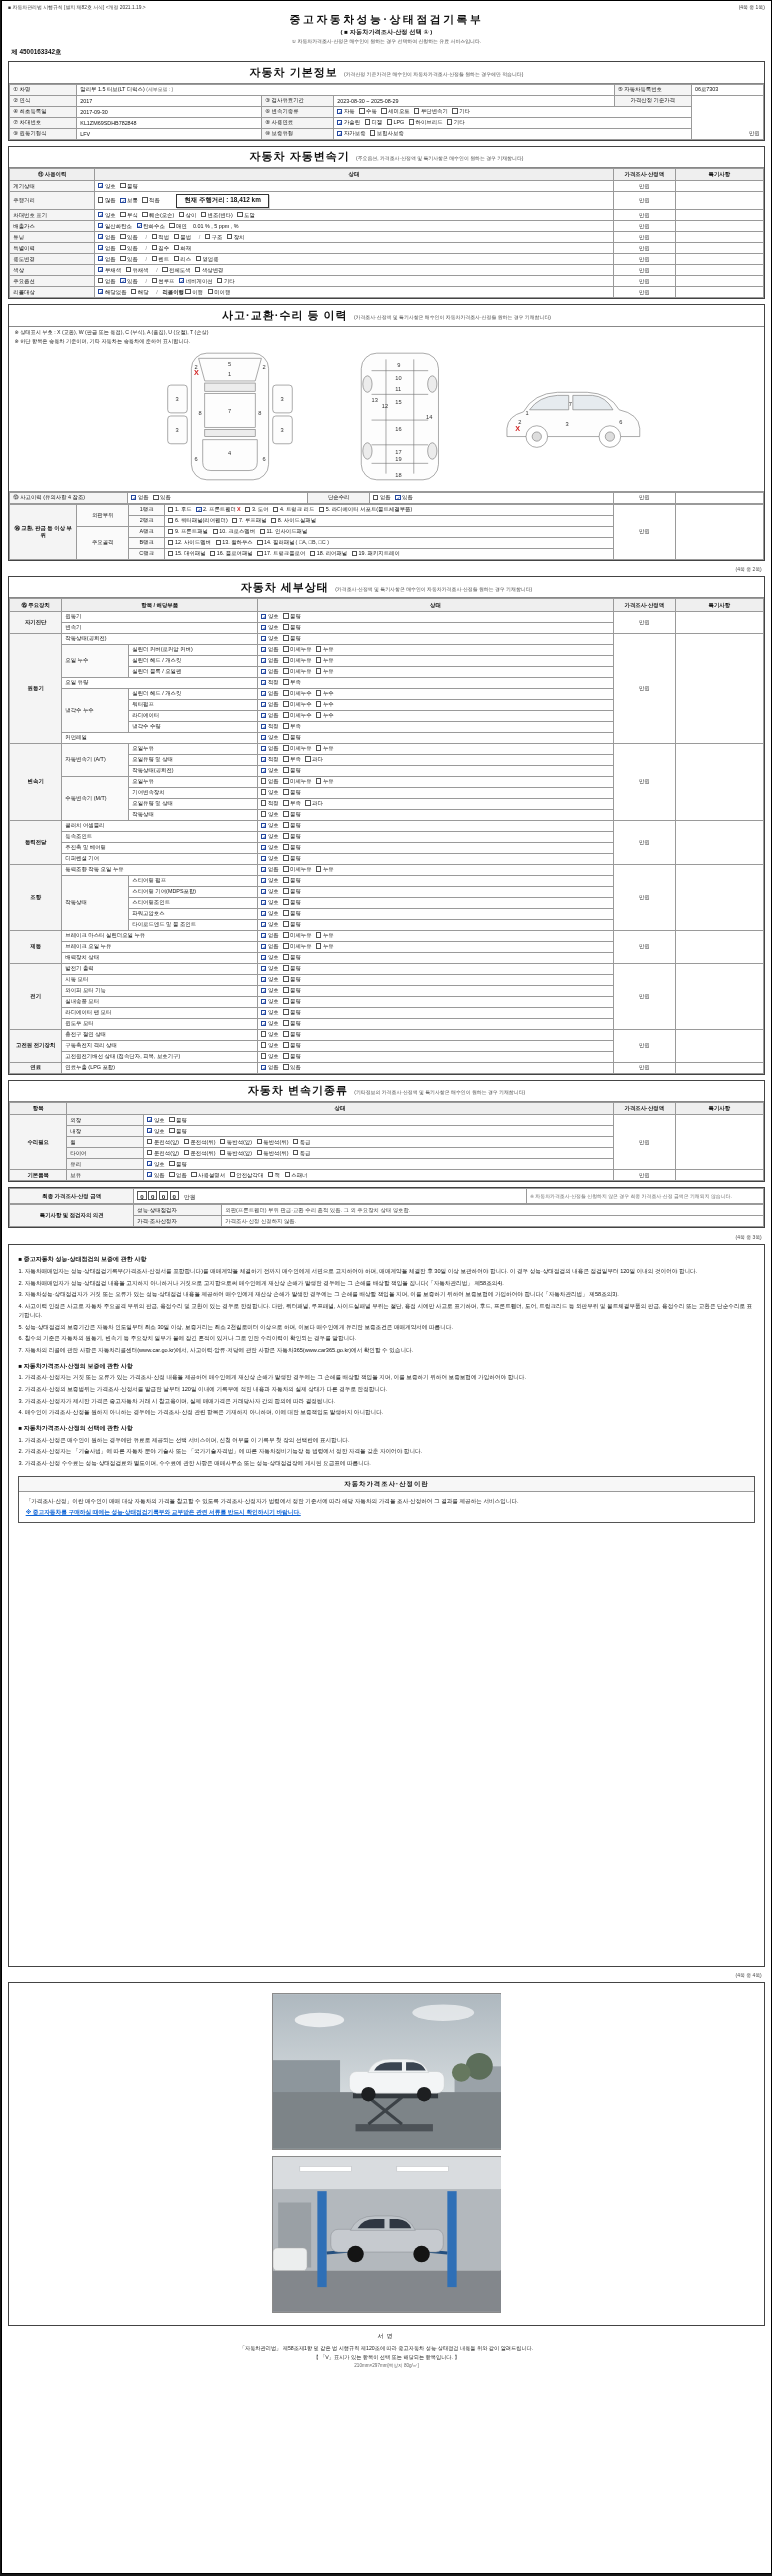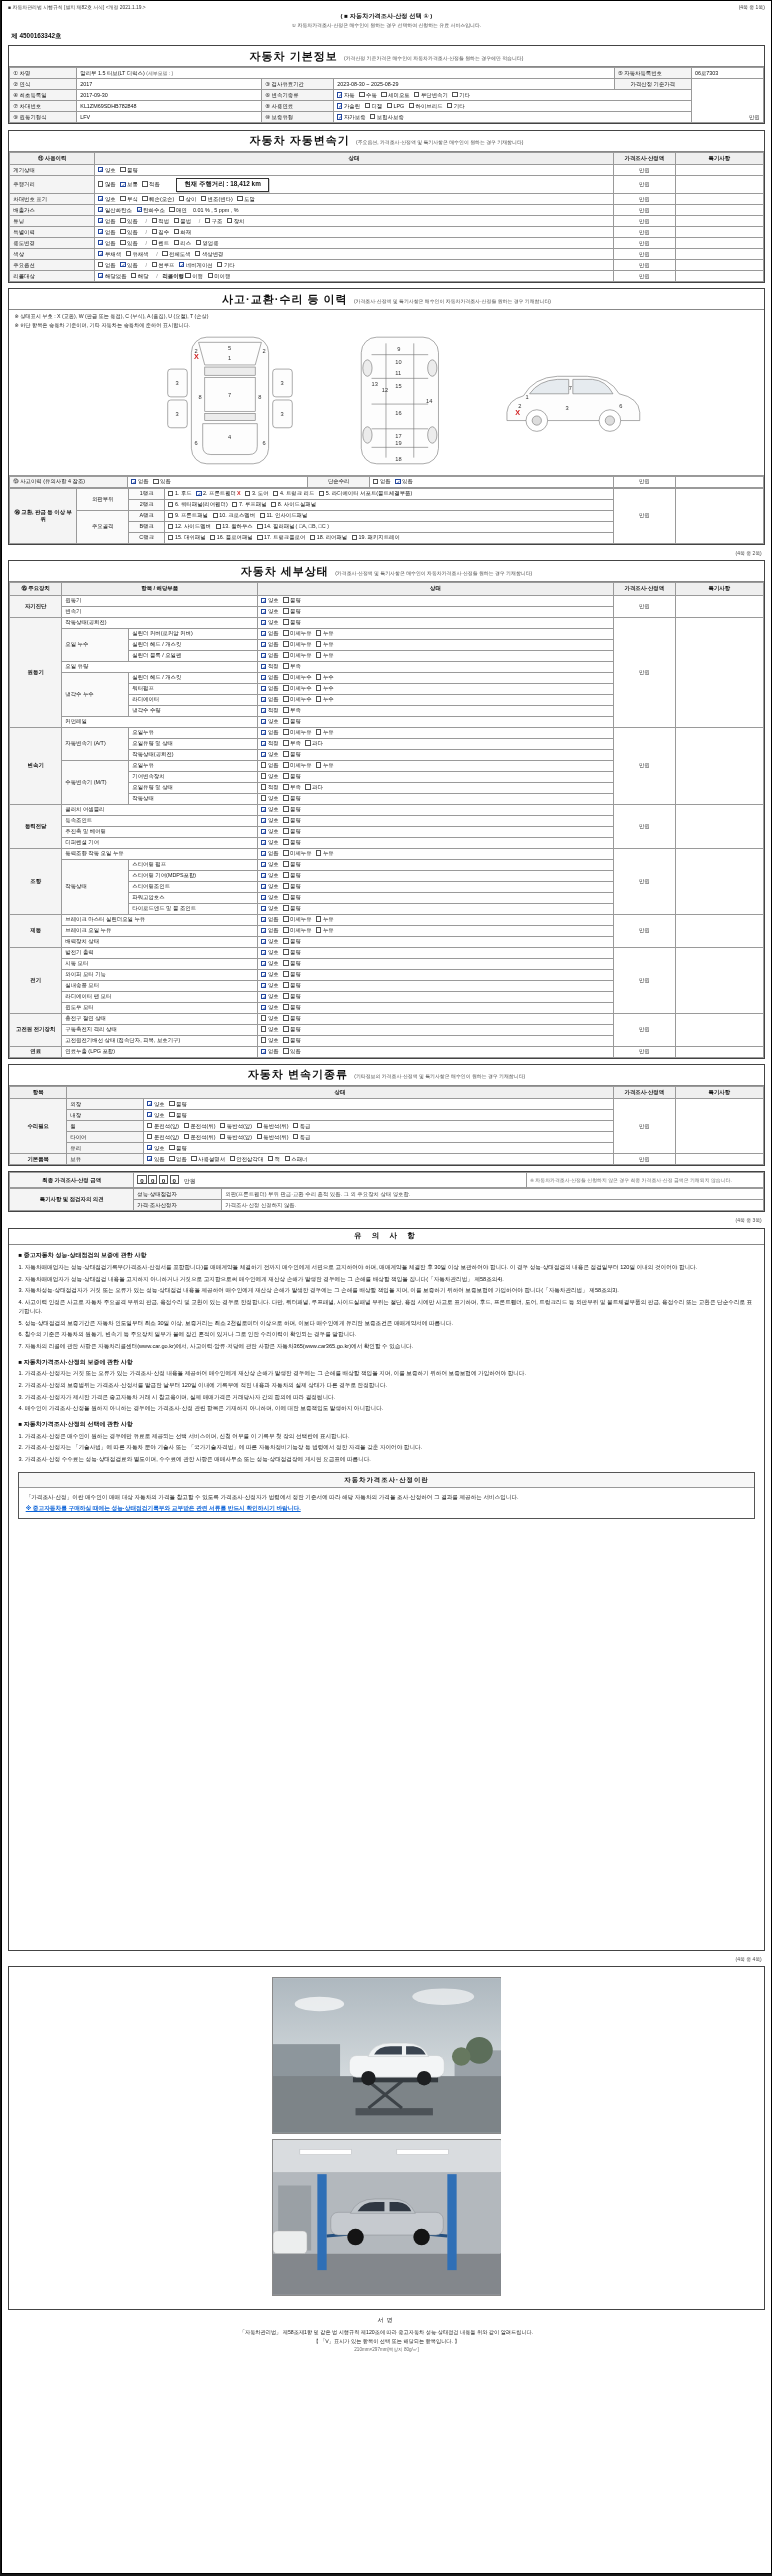--- a/index.html
+++ b/index.html
@@ -61,20 +61,21 @@
 </head>
 <body>
 
 <div class="page">
 
   <div class="topline">
     <span>■ 자동차관리법 시행규칙 [별지 제82호 서식] &lt;개정 2021.1.19.&gt;</span>
     <span>(4쪽 중 1쪽)</span>
   </div>
 
+  <div class="title">중고자동차성능·상태점검기록부</div>
   <div class="title-sub">( ■ 자동차가격조사·산정 선택 ① )</div>
   <div class="title-note">① 자동차가격조사·산정은 매수인이 원하는 경우 선택하여 신청하는 유료 서비스입니다.</div>
   <div class="docno">제 4500163342호</div>
 
   <div class="box">
     <div class="sec-head">
       <span class="sec-title">자동차 기본정보</span>
       <span class="sec-note">(가격산정 기준가격은 매수인이 자동차가격조사·산정을 원하는 경우에만 적습니다)</span>
     </div>
     <table class="tbl">
@@ -703,21 +704,20 @@
         <td class="lb">가격·조사산정자</td>
         <td style="color:#444">가격조사·산정 신청하지 않음.</td>
       </tr>
     </tbody>
       </table>
   </div>
   <div class="pgmark">(4쪽 중 3쪽)</div>
 
   <div class="box">
     <div class="notice-wrap">
-      <div class="nt-title">유 의 사 항</div>
       <div id="notice-body">
           <div class="nt-head">■ 중고자동차 성능·상태점검의 보증에 관한 사항</div>
           <div class="nt-item">1. 자동차매매업자는 성능·상태점검기록부(가격조사·산정서를 포함합니다)를 매매계약을 체결하기 전까지 매수인에게 서면으로 고지하여야 하며, 매매계약을 체결한 후 30일 이상 보관하여야 합니다. 이 경우 성능·상태점검의 내용은 점검일부터 120일 이내의 것이어야 합니다.</div>
           <div class="nt-item">2. 자동차매매업자가 성능·상태점검 내용을 고지하지 아니하거나 거짓으로 고지함으로써 매수인에게 재산상 손해가 발생한 경우에는 그 손해를 배상할 책임을 집니다(「자동차관리법」 제58조의4).</div>
           <div class="nt-item">3. 자동차성능·상태점검자가 거짓 또는 오류가 있는 성능·상태점검 내용을 제공하여 매수인에게 재산상 손해가 발생한 경우에는 그 손해를 배상할 책임을 지며, 이를 보증하기 위하여 보증보험에 가입하여야 합니다(「자동차관리법」 제58조의3).</div>
           <div class="nt-item">4. 사고이력 인정은 사고로 자동차 주요골격 부위의 판금, 용접수리 및 교환이 있는 경우로 한정합니다. 다만, 쿼터패널, 루프패널, 사이드실패널 부위는 절단, 용접 시에만 사고로 표기하며, 후드, 프론트휀더, 도어, 트렁크리드 등 외판부위 및 볼트체결부품의 판금, 용접수리 또는 교환은 단순수리로 표기합니다.</div>
           <div class="nt-item">5. 성능·상태점검의 보증기간은 자동차 인도일부터 최소 30일 이상, 보증거리는 최소 2천킬로미터 이상으로 하며, 이보다 매수인에게 유리한 보증조건은 매매계약서에 따릅니다.</div>
           <div class="nt-item">6. 침수의 기준은 자동차의 원동기, 변속기 등 주요장치 일부가 물에 잠긴 흔적이 있거나 그로 인한 수리이력이 확인되는 경우를 말합니다.</div>
           <div class="nt-item">7. 자동차의 리콜에 관한 사항은 자동차리콜센터(www.car.go.kr)에서, 사고이력·압류·저당에 관한 사항은 자동차365(www.car365.go.kr)에서 확인할 수 있습니다.</div>
           <div class="nt-head">■ 자동차가격조사·산정의 보증에 관한 사항</div>

